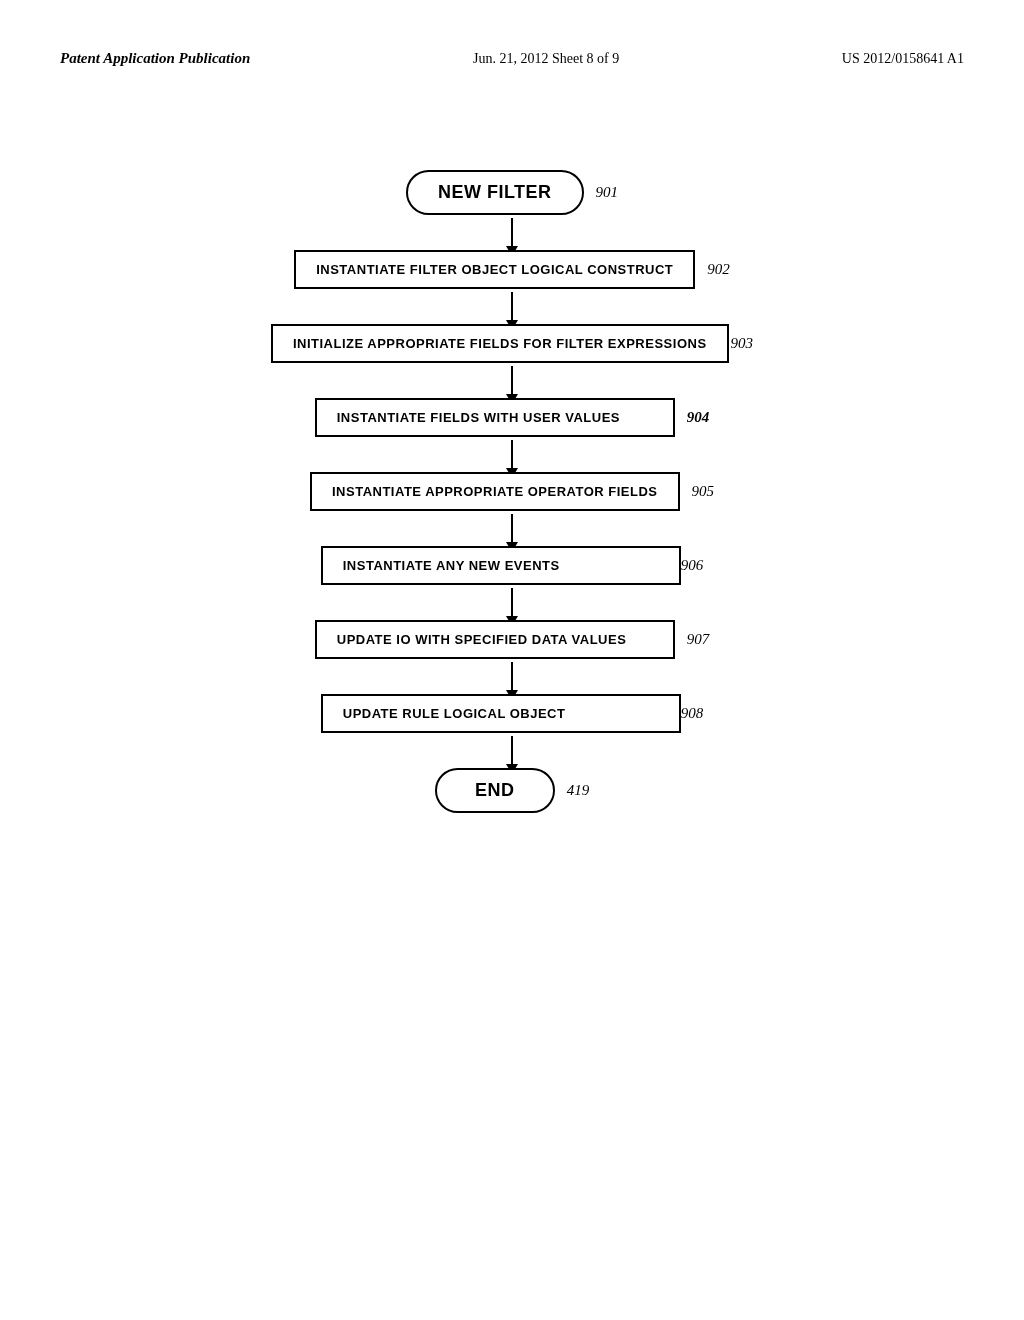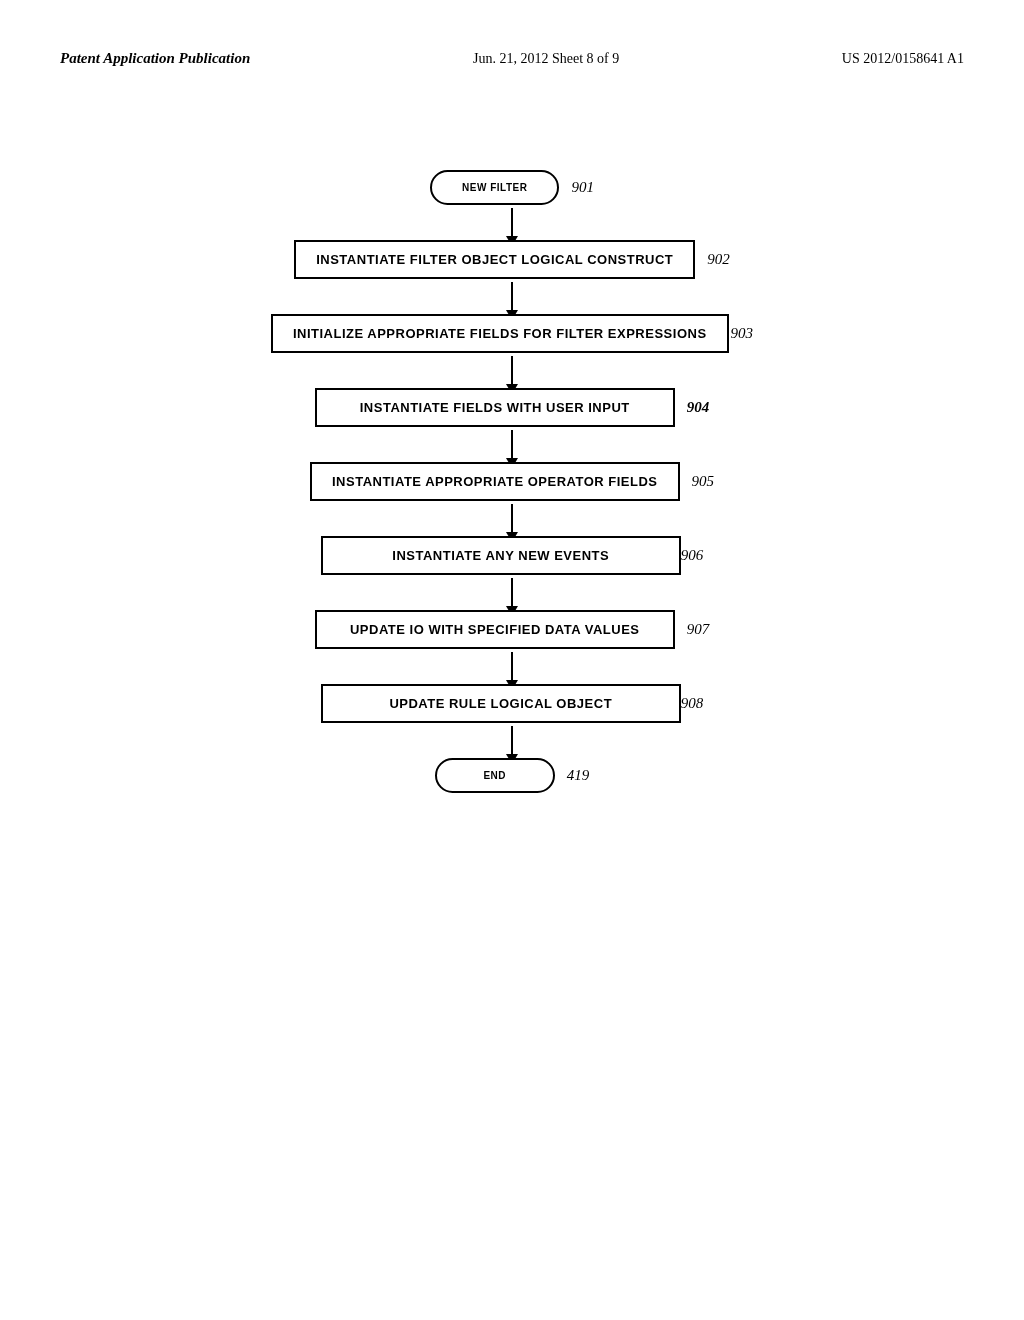--- a/index.html
+++ b/index.html
@@ -60,30 +60,30 @@
       position: relative;
     }
 
     .flow-box {
       border: 2px solid #000;
       padding: 10px 20px;
       font-size: 13px;
       font-family: Arial, Helvetica, sans-serif;
       font-weight: bold;
       letter-spacing: 0.5px;
-      text-align: center;
+      text-align: left;
       background: #fff;
       min-width: 360px;
     }
 
     .flow-oval {
       border: 2px solid #000;
       padding: 10px 30px;
       border-radius: 50px;
-      font-size: 10px;
+      font-size: 18px;
       font-family: Arial, Helvetica, sans-serif;
       font-weight: bold;
       letter-spacing: 0.5px;
       text-align: center;
       background: #fff;
       min-width: 120px;
     }
 
     .flow-arrow {
       display: flex;
@@ -165,21 +165,21 @@
     <div class="flow-item">
       <div class="flow-box">INITIALIZE APPROPRIATE FIELDS FOR FILTER EXPRESSIONS</div>
       <span class="ref-number" style="position:relative; right: auto; margin-left: 2px;">903</span>
     </div>
 
     <div class="flow-arrow">
       <div class="arrow-line"></div>
     </div>
 
     <div class="flow-item">
-      <div class="flow-box">INSTANTIATE FIELDS WITH USER INPUT</div>
+      <div class="flow-box">INSTANTIATE FIELDS WITH USER VALUES</div>
       <span class="ref-number" style="position:relative; right: auto; margin-left: 12px; font-weight: bold;">904</span>
     </div>
 
     <div class="flow-arrow">
       <div class="arrow-line"></div>
     </div>
 
     <div class="flow-item">
       <div class="flow-box">INSTANTIATE APPROPRIATE OPERATOR FIELDS</div>
       <span class="ref-number" style="position:relative; right: auto; margin-left: 12px;">905</span>

